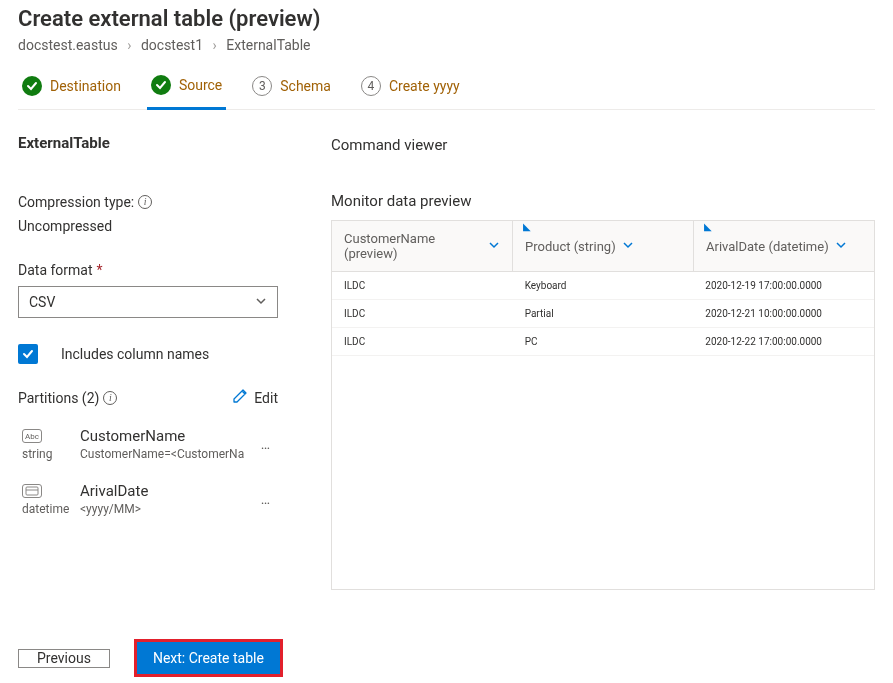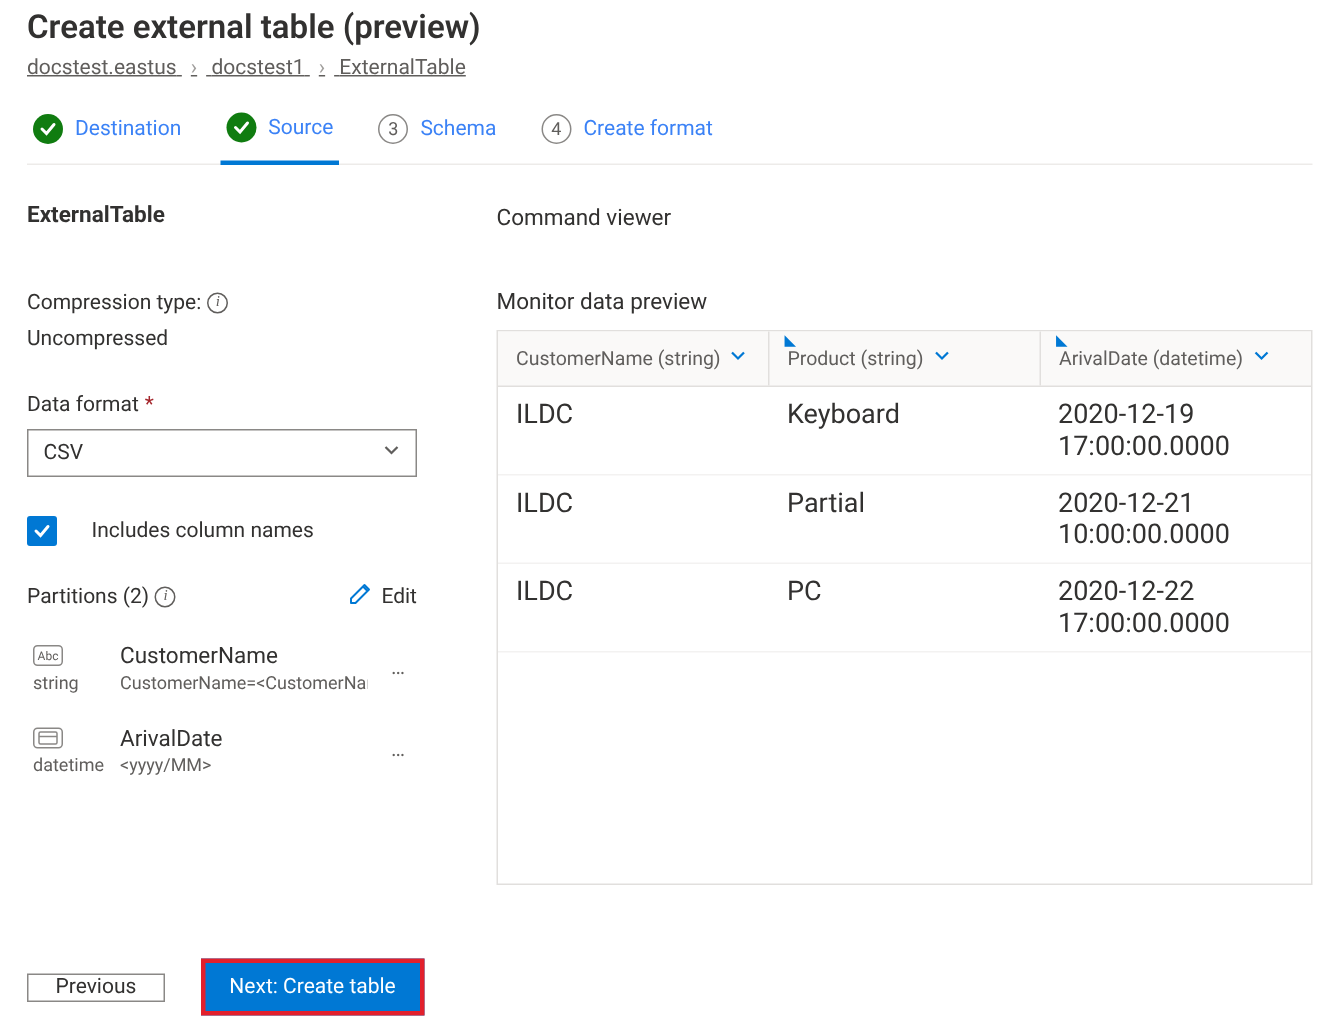--- a/index.html
+++ b/index.html
@@ -4,34 +4,34 @@
 <style>
   * { box-sizing: border-box; }
   html, body {
     margin: 0; padding: 0;
     font-family: "Segoe UI", -apple-system, BlinkMacSystemFont, Roboto, sans-serif;
     font-size: 14px; color: #323130; background: #fff;
     width: 893px; height: 683px; overflow: hidden;
   }
   .page { padding: 4px 18px 0 18px; }
   .title { font-size: 22px; font-weight: 600; margin: 2px 0 6px 0; }
-  .crumbs { margin-bottom: 12px; color: #605e5c; text-decoration: underline; }
+  .crumbs { margin-bottom: 12px; color: #605e5c; }
   .crumbs .crumb { color: #605e5c; }
   .crumbs .sep { margin: 0 6px; color: #a19f9d; }
   .steps { display: flex; align-items: center; gap: 22px; border-bottom: 1px solid #edebe9; padding-bottom: 0; }
   .step { display: flex; align-items: center; gap: 8px; padding: 10px 4px 12px 4px; cursor: pointer; }
   .step.active { border-bottom: 3px solid #0078d4; margin-bottom: -1px; }
   .step-circle {
     width: 20px; height: 20px; border-radius: 50%;
     display: flex; align-items: center; justify-content: center;
     font-size: 12px; line-height: 1; box-sizing: border-box;
   }
   .step-circle.done { background: #107c10; color: #fff; }
   .step-circle.pending { border: 1px solid #8a8886; color: #605e5c; }
-  .step-label { color: #3b82f6; }
+  .step-label { color: #a16207; }
   .main { display: flex; gap: 28px; padding-top: 24px; }
   .left { width: 285px; flex: 0 0 285px; }
   .right { flex: 1; min-width: 0; }
   .tbl-name { font-weight: 700; font-size: 15px; margin-bottom: 42px; }
   .field-label { color: #323130; margin-bottom: 8px; display: flex; align-items: center; gap: 4px; }
   .req { color: #a4262c; }
   .info-icon {
     display: inline-flex; width: 14px; height: 14px; border: 1px solid #605e5c;
     border-radius: 50%; align-items: center; justify-content: center;
     font-size: 10px; color: #605e5c; font-style: italic; font-family: Georgia, serif;
@@ -69,21 +69,21 @@
   .preview-title { font-size: 15px; margin-bottom: 10px; }
   .grid { border: 1px solid #e1dfdd; border-bottom: 1px solid #e1dfdd; min-height: 370px; }
   .grid-head { display: flex; background: #faf9f8; border-bottom: 1px solid #e1dfdd; }
   .gh-cell {
     flex: 1; padding: 10px 12px; color: #605e5c; font-size: 13px;
     border-right: 1px solid #e1dfdd; display: flex; align-items: center; gap: 6px; position: relative;
   }
   .gh-cell:last-child { border-right: none; }
   .sort-mark { position: absolute; top: 0; left: 10px; color: #0078d4; font-size: 10px; }
   .grid-row { display: flex; border-bottom: 1px solid #f3f2f1; }
-  .g-cell { flex: 1; padding: 8px 12px; font-size: 18px; color: #323130; }
+  .g-cell { flex: 1; padding: 8px 12px; font-size: 10px; color: #323130; }
   .footer {
     position: absolute; left: 18px; bottom: 6px; display: flex; gap: 24px; align-items: center;
   }
   .btn {
     height: 19px; padding: 0 18px; display: flex; align-items: center;
     font-size: 14px; cursor: pointer;
   }
   .btn-prev { border: 1px solid #8a8886; background: #fff; }
   .btn-next {
     background: #0078d4; color: #fff; border: 3px solid #e2202c;
@@ -121,21 +121,21 @@
           </svg>
       </span>
       <span class="step-label">Source</span>
     </div>
     <div class="step">
       <span class="step-circle pending">3</span>
       <span class="step-label">Schema</span>
     </div>
     <div class="step">
       <span class="step-circle pending">4</span>
-      <span class="step-label">Create format</span>
+      <span class="step-label">Create yyyy</span>
     </div>
   </div>
 
   <div class="main">
     <div class="left">
 
       <div class="tbl-name">ExternalTable</div>
 
       <div class="field-label">
         <span>Compression type:</span>
@@ -211,21 +211,21 @@
 
     </div>
 
     <div class="right">
       <div class="cmd-title">Command viewer</div>
       <div class="preview-title">Monitor data preview</div>
 
       <div class="grid">
         <div class="grid-head">
           <div class="gh-cell">
-            <span>CustomerName (string)</span>
+            <span>CustomerName (preview)</span>
             <span>
               <svg class="chev-svg" viewBox="0 0 12 12">
                   <path d="M2 4 L6 8 L10 4" stroke="#0078d4" stroke-width="1.5" fill="none"></path>
                 </svg>
             </span>
           </div>
           <div class="gh-cell">
             <span class="sort-mark">◣</span>
             <span>Product (string)</span>
             <span>

